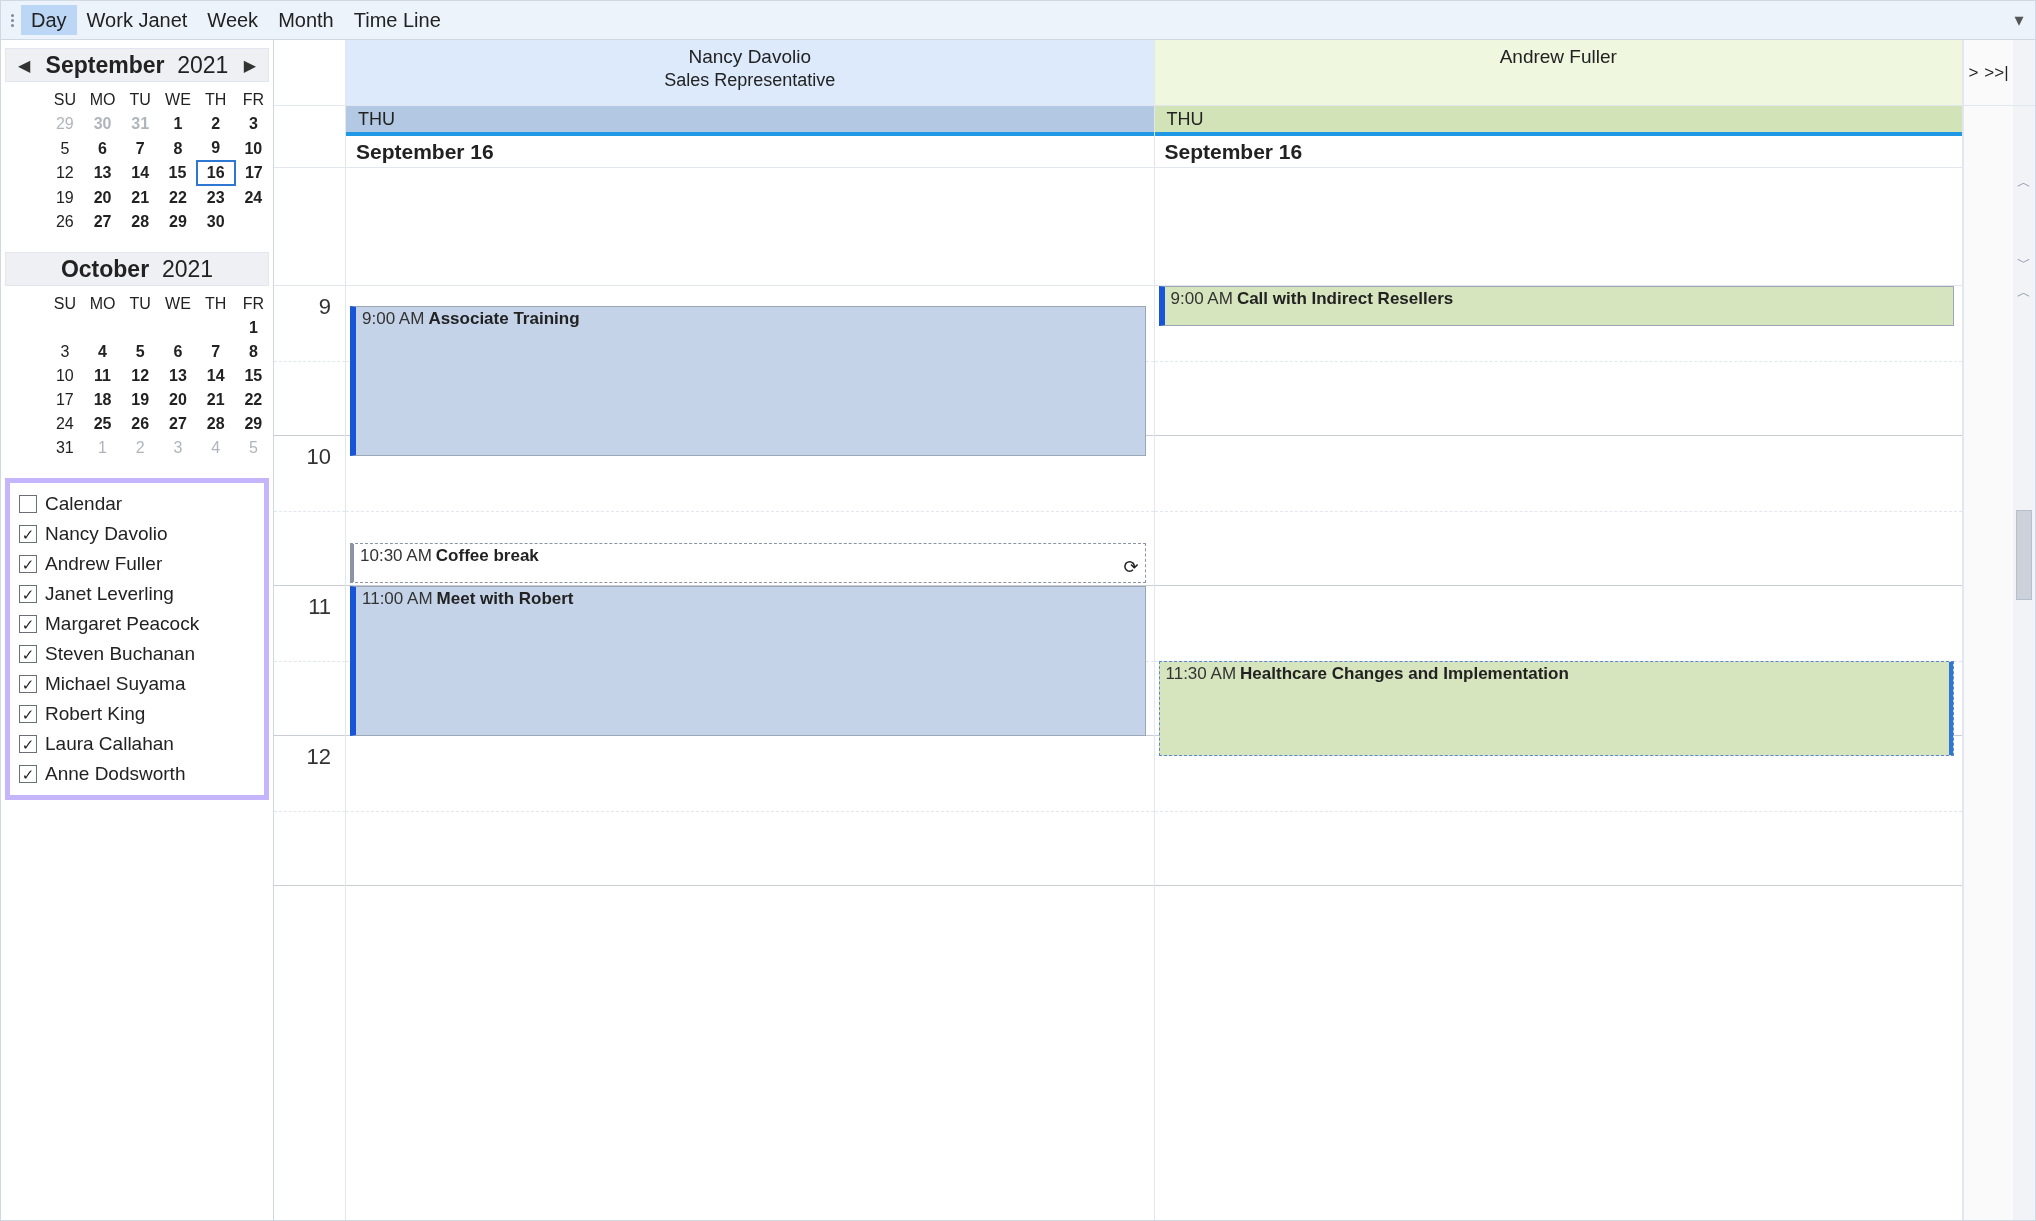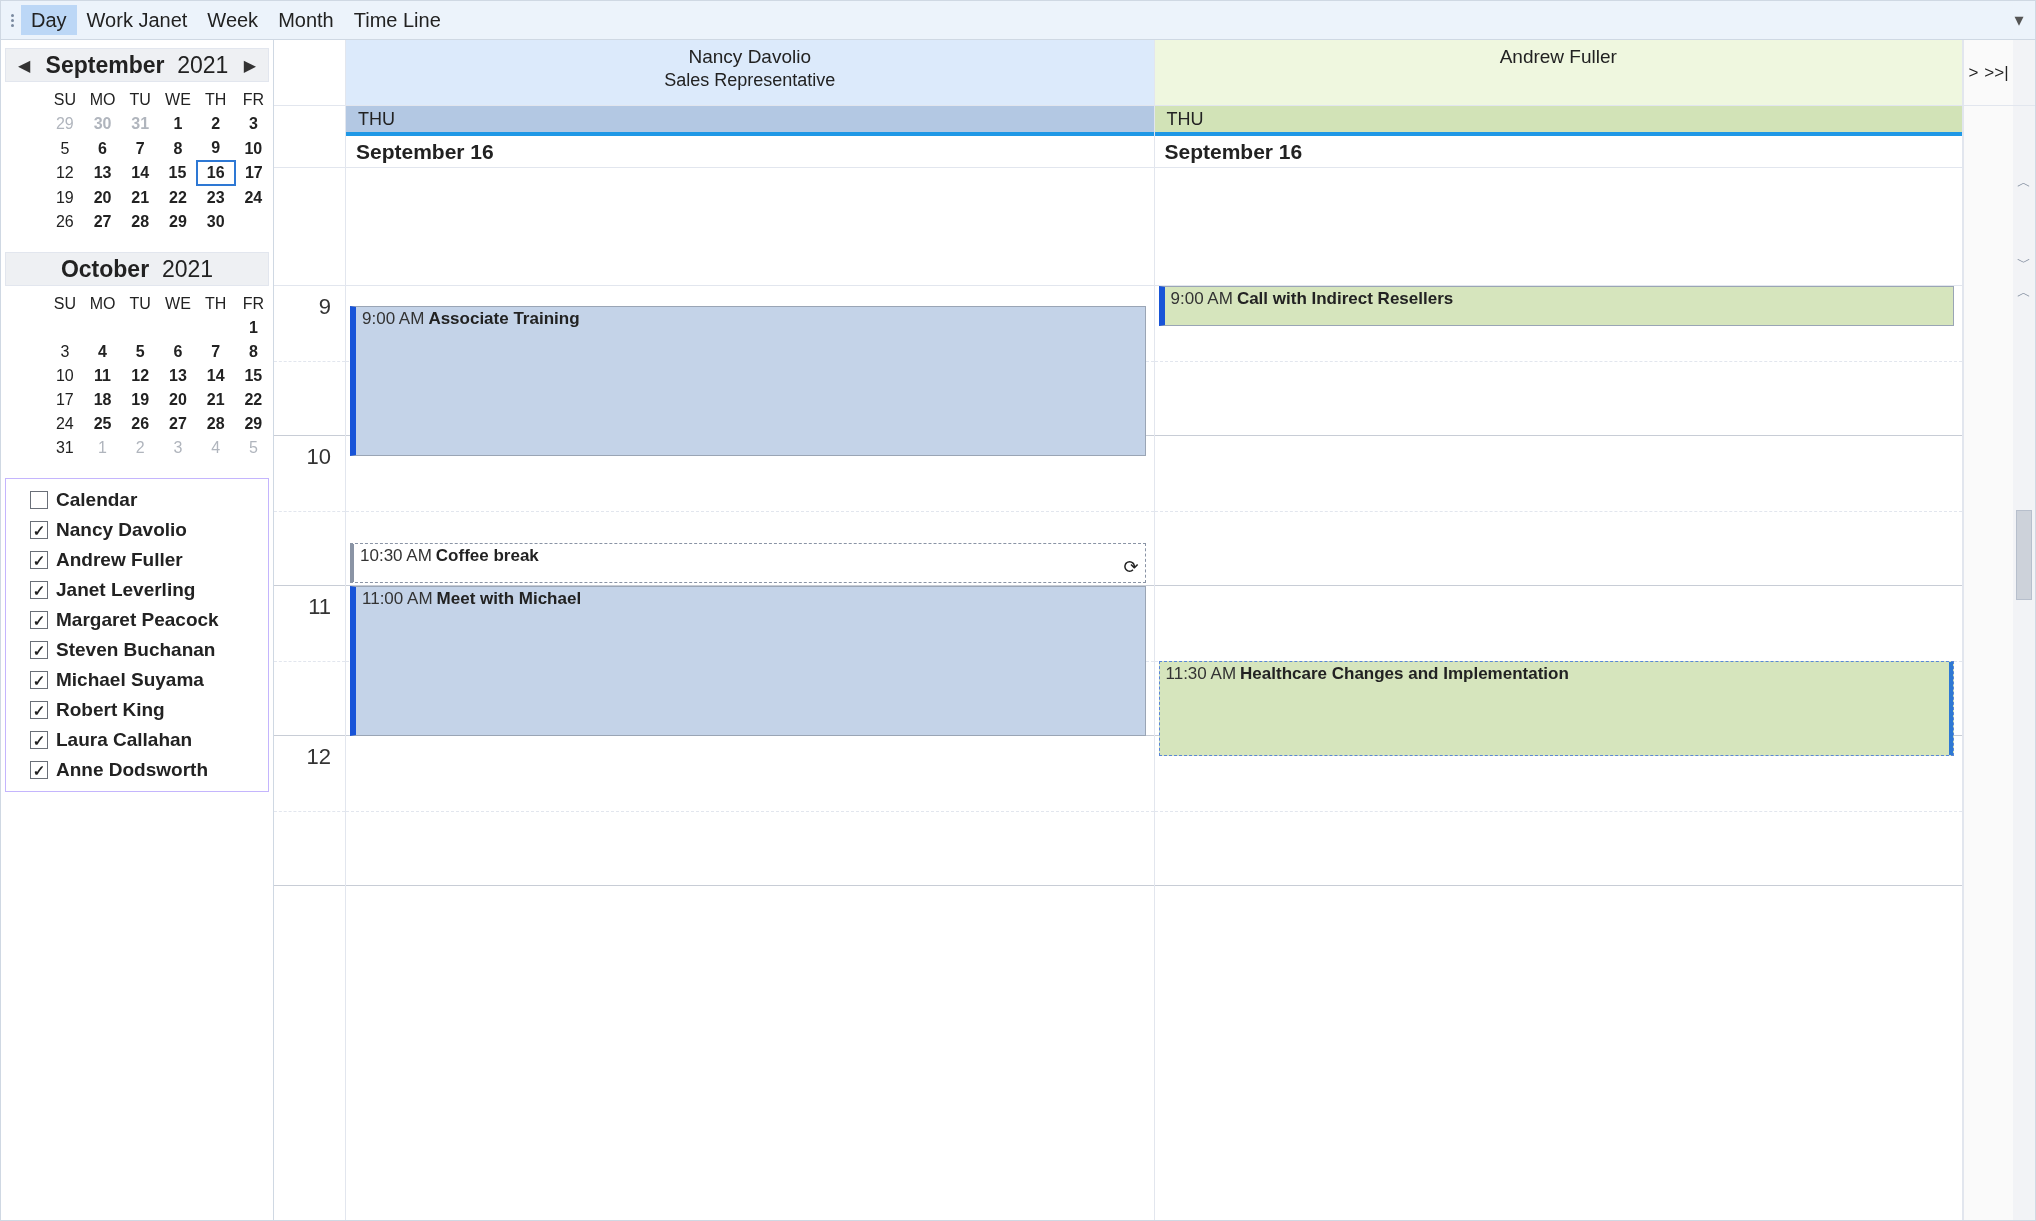--- a/index.html
+++ b/index.html
@@ -102,24 +102,23 @@
     cursor: pointer;
   }
   .mini-cal td.dim { color: #b0b5bd; }
   .mini-cal td.bold { font-weight: 700; }
   .mini-cal td.selected {
     border: 2px solid #2e78d4;
     font-weight: 700;
     padding: 1px 0;
   }
   .resource-list {
-    border: 1px solid #c4b5fd;
+    border: 5px solid #c4b5fd;
     margin-top: 12px;
-    padding: 6px 24px;
-    font-weight: bold;
+    padding: 6px 9px;
   }
   .resource-list .item {
     display: flex;
     align-items: center;
     gap: 8px;
     padding: 4px 0;
     font-size: 19px;
   }
   .resource-list .cb {
     width: 18px; height: 18px;
@@ -508,21 +507,21 @@
               <div class="half"></div>
             </div>
             <div class="hour-row">
               <div class="half"></div>
             </div>
             <div class="hour-row">
               <div class="half"></div>
             </div>
             <div class="appt nancy" style="top: 0px; height: 150px; margin-top: 20px;"><span class="time">9:00 AM</span><span class="title">Associate Training</span></div>
             <div class="appt white" style="top: 225px; height: 40px;"><span class="time">10:30 AM</span><span class="title">Coffee break</span><span class="recur">⟳</span></div>
-            <div class="appt nancy" style="top: 300px; height: 150px;"><span class="time">11:00 AM</span><span class="title">Meet with Michael</span></div>
+            <div class="appt nancy" style="top: 300px; height: 150px;"><span class="time">11:00 AM</span><span class="title">Meet with Robert</span></div>
           </div>
       </div>
 
       <div class="col">
         <div class="resource-header andrew">
           <div class="name">Andrew Fuller</div>
         </div>
         <div class="dayname andrew">
             <span>THU</span>
           </div>

